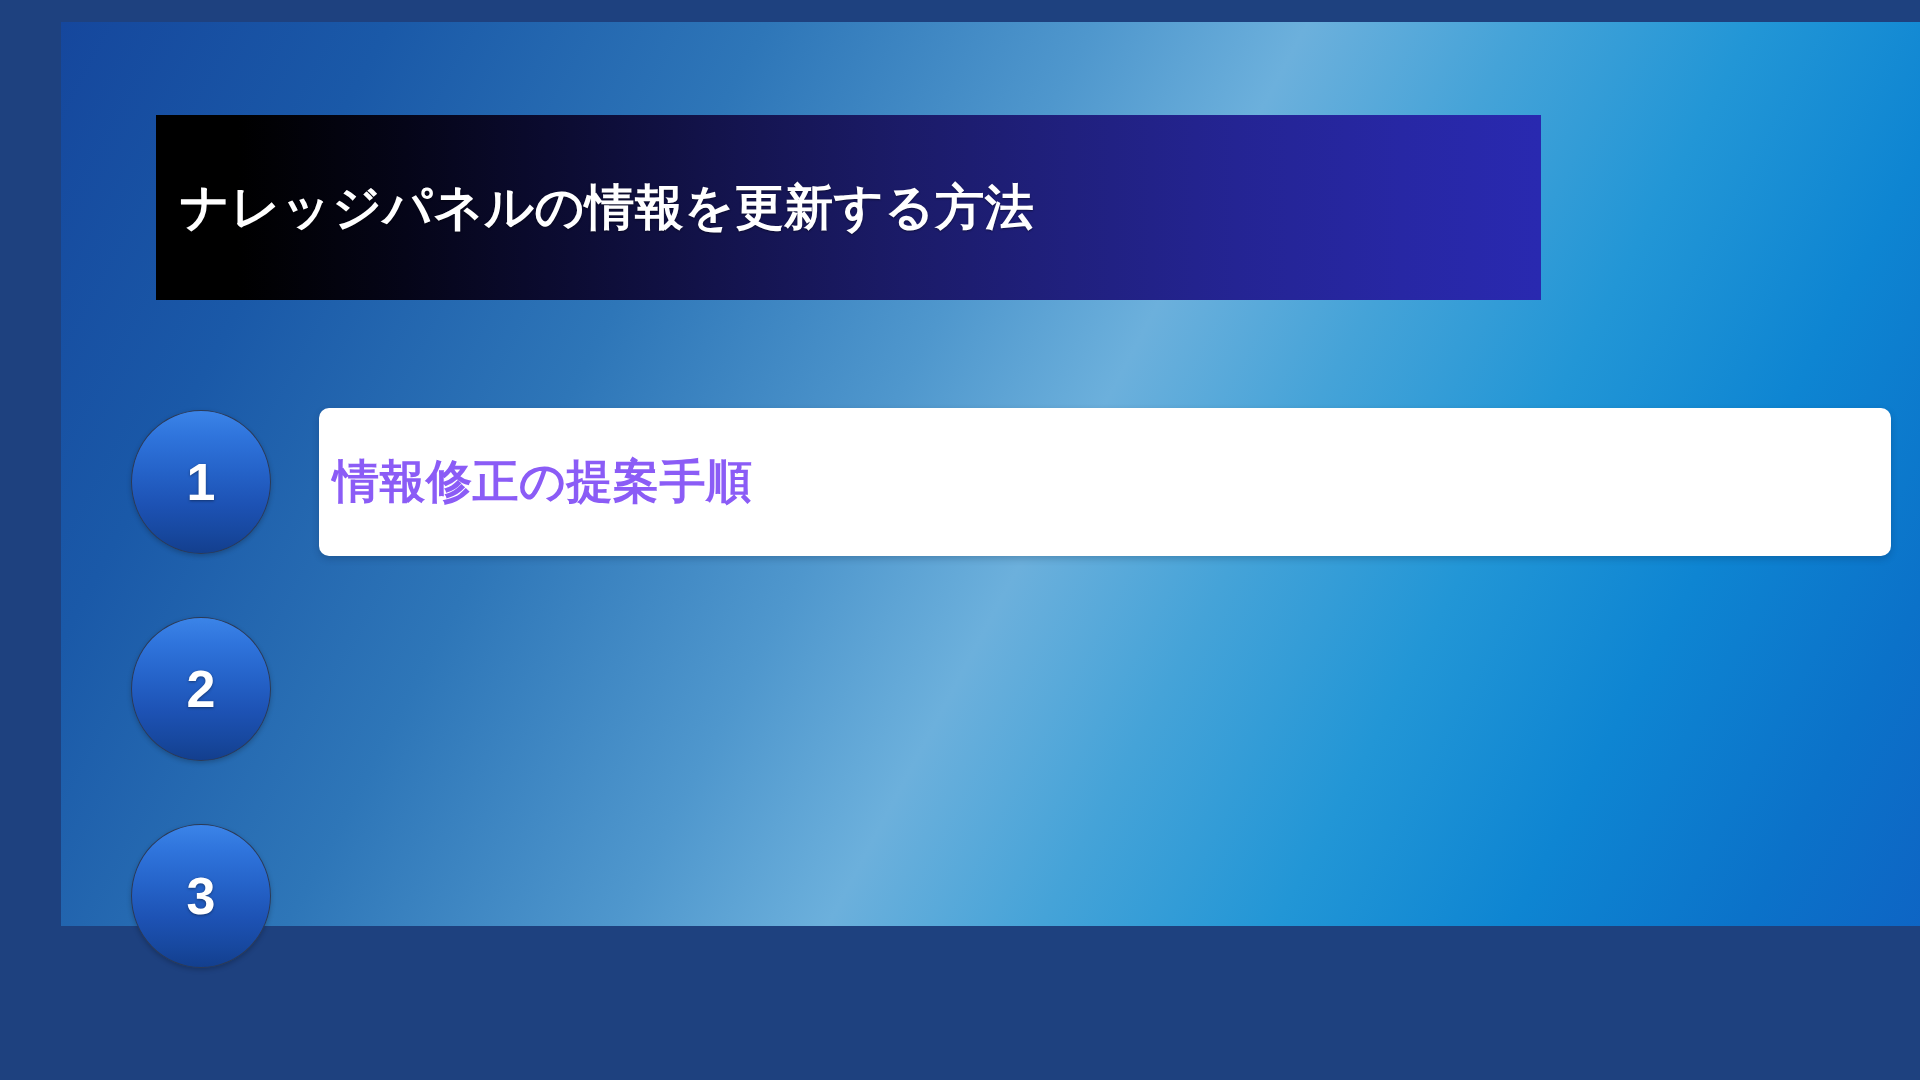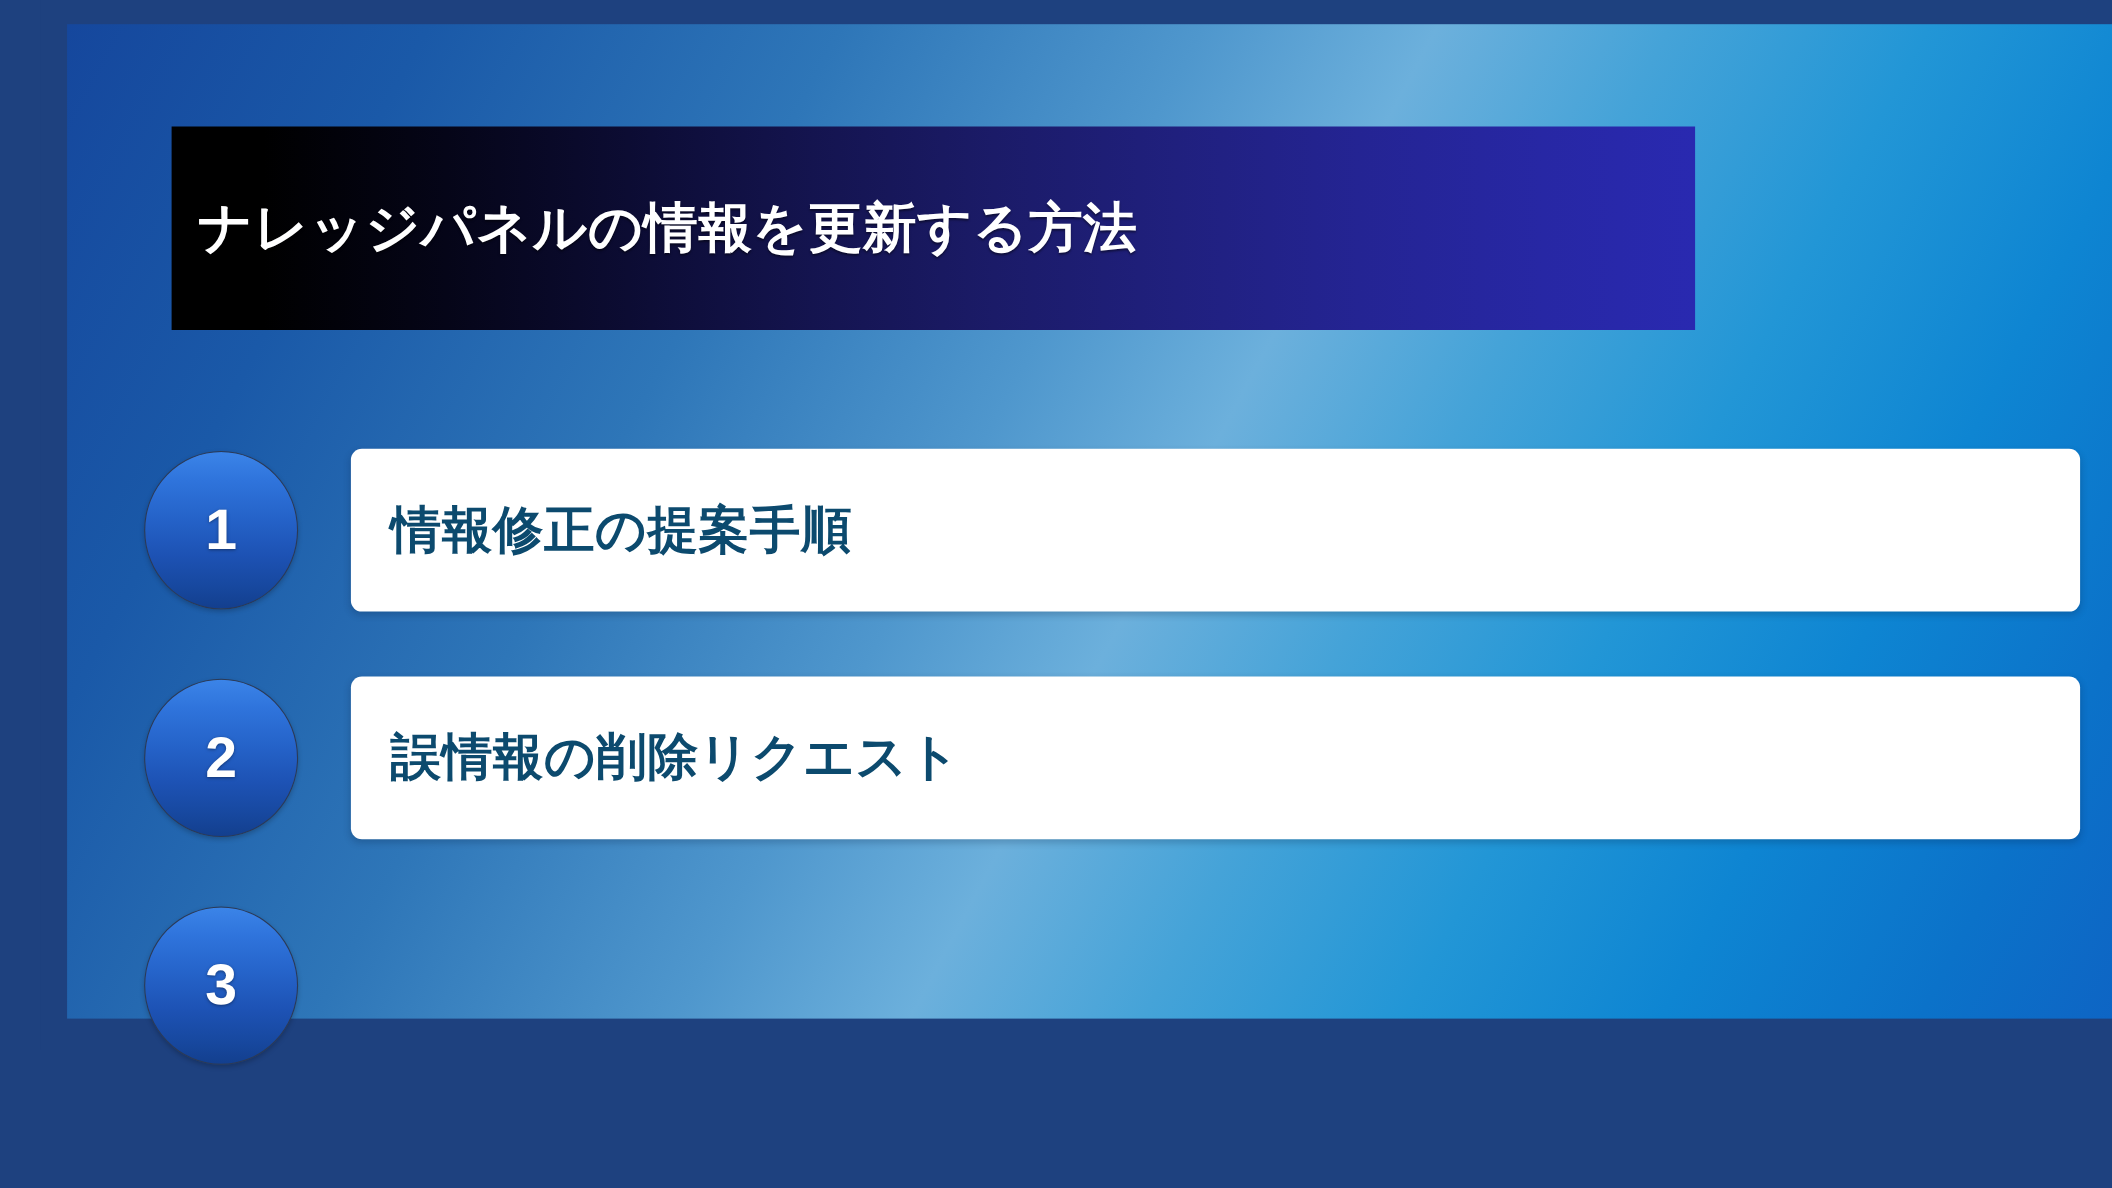--- a/index.html
+++ b/index.html
@@ -107,24 +107,24 @@
   .card{
     flex:1 1 auto;
     height:148px;
     background:#ffffff;
     border-radius:10px;
     display:flex;
     align-items:center;
     box-shadow:0 3px 7px rgba(4,26,58,0.22);
   }
   .card-text{
-    color:#0c4a6e;
+    color:#8b5cf6;
     font-size:46px;
     font-weight:bold;
-    padding-left:36px;
+    padding-left:14px;
     letter-spacing:0.5px;
     white-space:nowrap;
   }
 </style>
 </head>
 <body>
 
 <div id="slide">
   <div id="panel">
 
@@ -138,23 +138,20 @@
       </div>
       <div class="card">
         <span class="card-text">情報修正の提案手順</span>
       </div>
     </div>
 
     <div class="row" id="row-1">
       <div class="badge">
         <span class="badge-num">2</span>
       </div>
-      <div class="card">
-        <span class="card-text">誤情報の削除リクエスト</span>
-      </div>
     </div>
 
     <div class="row" id="row-2">
       <div class="badge">
         <span class="badge-num">3</span>
       </div>
     </div>
 
   </div>
 </div>

